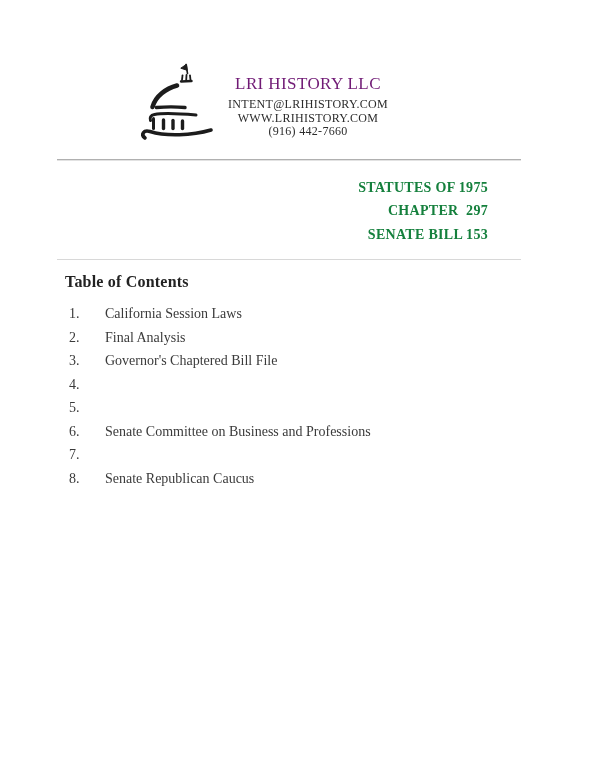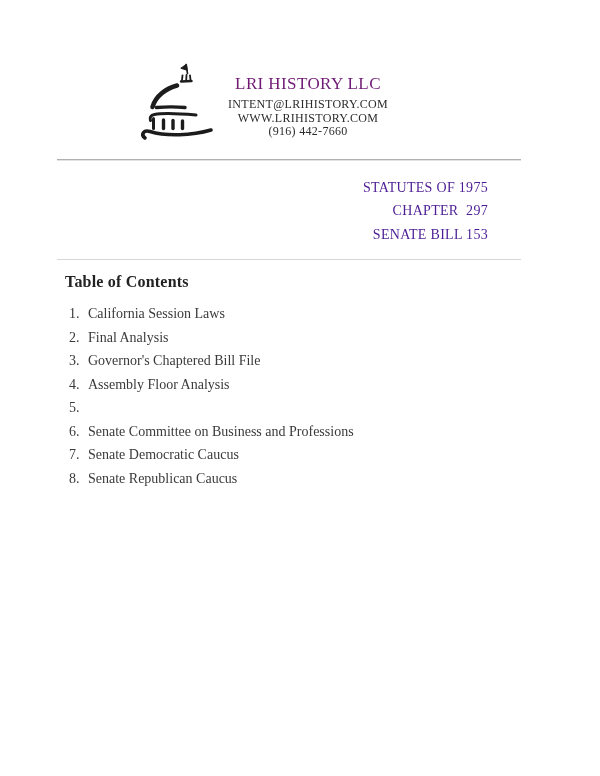--- a/index.html
+++ b/index.html
@@ -71,25 +71,25 @@
     background:var(--divider-dark);
     border-bottom:1px solid #d8d8d8;
   }
 
   
   .reference-block{
     position:absolute;
     top:176px;
     right:112px;
     text-align:right;
-    font-weight:normal;
+    font-weight:bold;
     font-size:14px;
     line-height:23.3px;
     letter-spacing:0.3px;
-    color:#4c1d95;
+    color:#15803d;
   }
   .reference-line{white-space:pre;}
 
   
   .toc-title{
     position:absolute;
     top:273px;
     left:57px;
     font-weight:bold;
     font-size:16px;
@@ -109,21 +109,21 @@
     height:23.5px;
     line-height:23.5px;
     font-size:14px;
     color:var(--ink-soft);
   }
   .toc-num{
     width:14px;
     flex:0 0 14px;
   }
   .toc-label{
-    margin-left:5px;
+    margin-left:22px;
     white-space:nowrap;
     text-align:right;
   }
 </style>
 </head>
 <body>
 
 <div class="page">
 
   <div class="logo">
@@ -182,32 +182,30 @@
     <li class="toc-item">
       <span class="toc-num">2.</span>
       <span class="toc-label">Final Analysis</span>
     </li>
     <li class="toc-item">
       <span class="toc-num">3.</span>
       <span class="toc-label">Governor's Chaptered Bill File</span>
     </li>
     <li class="toc-item">
       <span class="toc-num">4.</span>
-      <span class="toc-label">Assembly Floor Analysis</span>
     </li>
     <li class="toc-item">
       <span class="toc-num">5.</span>
     </li>
     <li class="toc-item">
       <span class="toc-num">6.</span>
       <span class="toc-label">Senate Committee on Business and Professions</span>
     </li>
     <li class="toc-item">
       <span class="toc-num">7.</span>
-      <span class="toc-label">Senate Democratic Caucus</span>
     </li>
     <li class="toc-item">
       <span class="toc-num">8.</span>
       <span class="toc-label">Senate Republican Caucus</span>
     </li>
   </ol>
 
 </div>
 
 </body></html>

